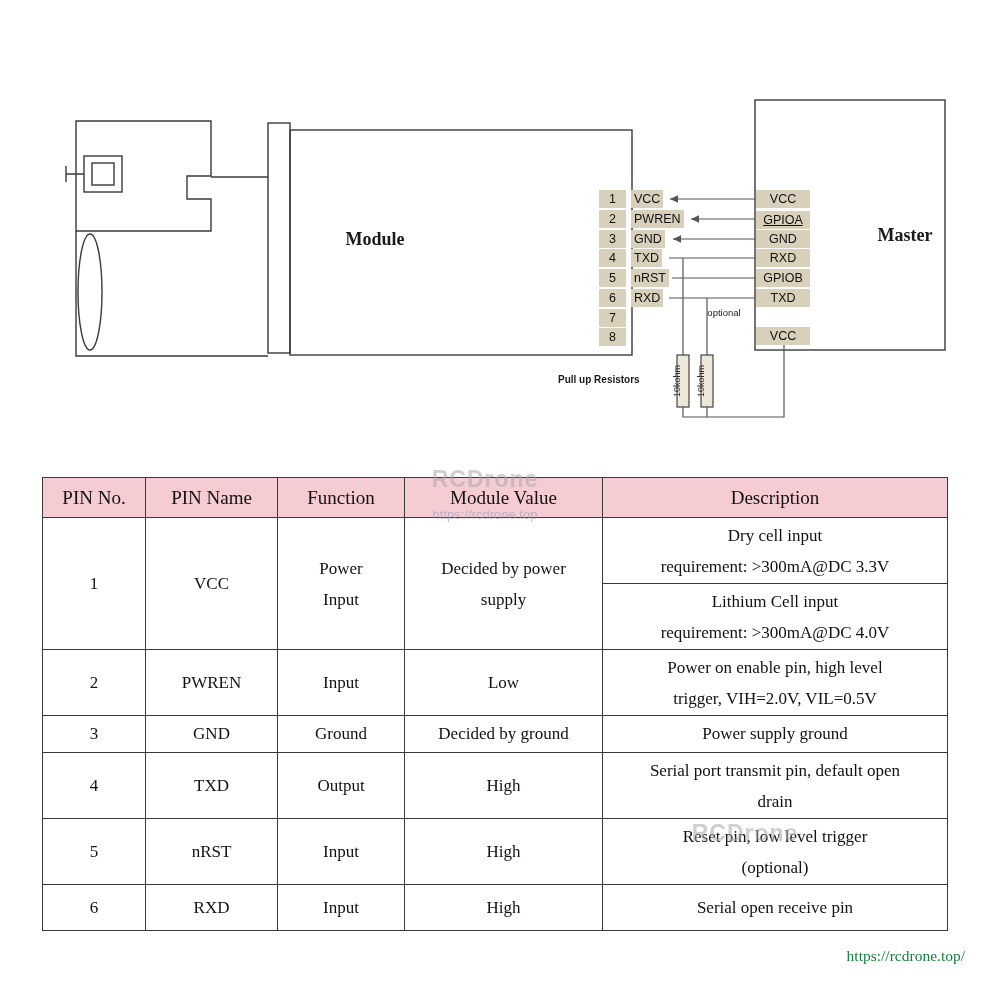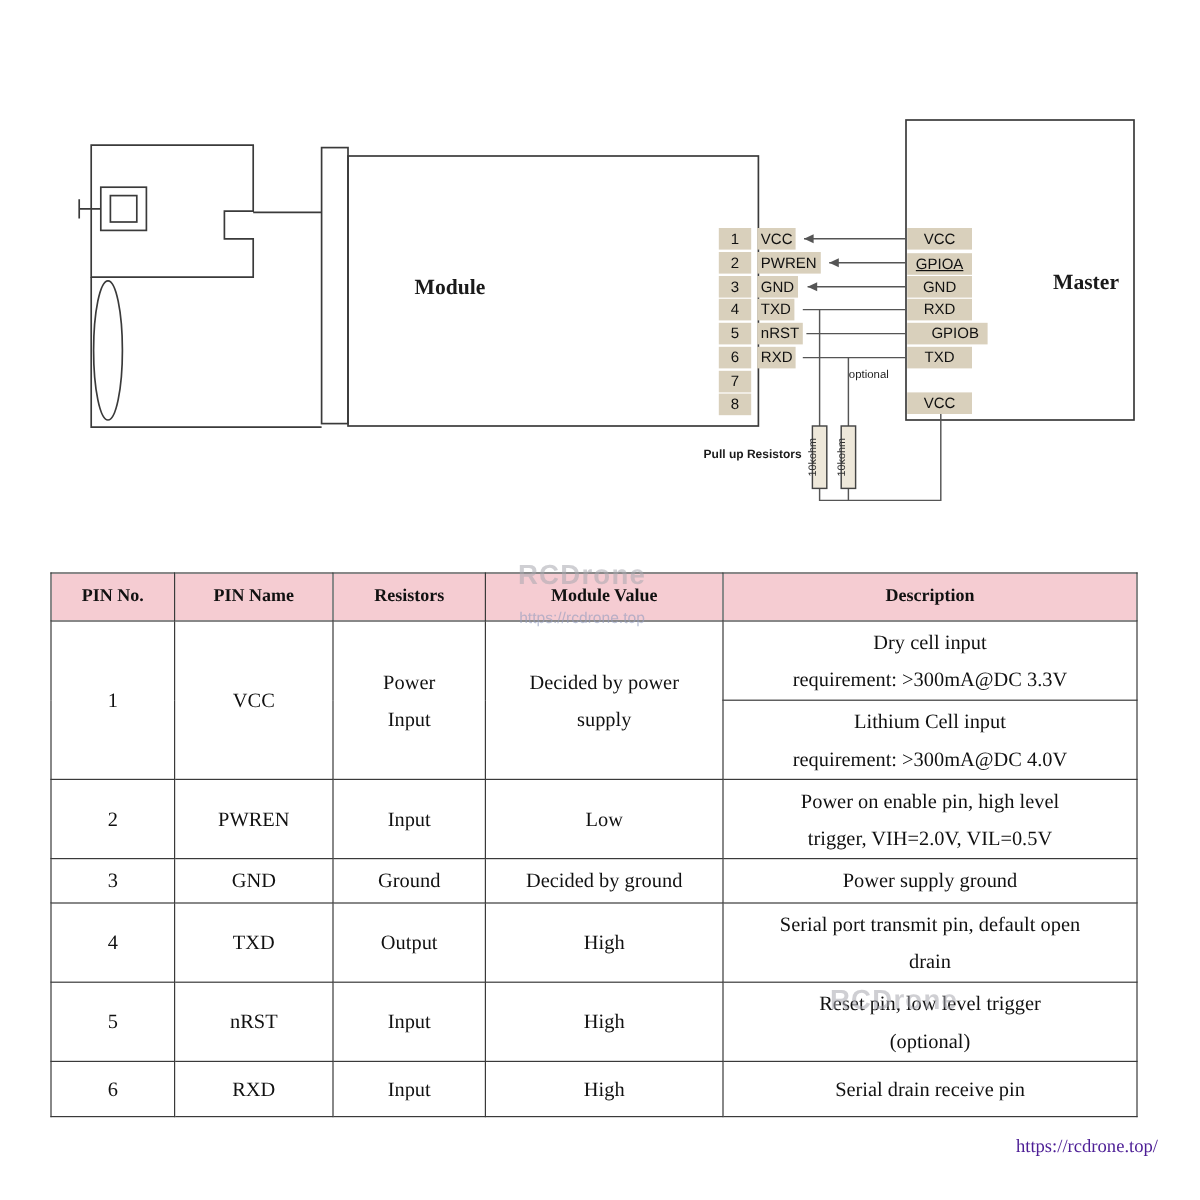--- a/index.html
+++ b/index.html
@@ -11,41 +11,41 @@
   .diagram svg{position:absolute;left:0;top:0;}
   .pnum{position:absolute;left:599px;width:27px;height:18px;background:#d9d0bc;
         font:12.5px/18px "Liberation Sans",sans-serif;text-align:center;color:#111;}
   .pname{position:absolute;left:631px;height:18px;background:#d9d0bc;
         font:12.5px/18px "Liberation Sans",sans-serif;padding:0 3px;color:#111;}
   .mpin{position:absolute;left:756px;width:54px;height:18px;background:#d9d0bc;
         font:12.5px/18px "Liberation Sans",sans-serif;text-align:center;color:#111;}
   .blocklabel{position:absolute;font:bold 18px "Liberation Serif",serif;color:#1a1a1a;text-align:center;}
   .optional{position:absolute;left:694px;top:263px;width:60px;text-align:center;
         font:9.5px "Liberation Sans",sans-serif;color:#222;margin-top:44px;}
-  .pullup{position:absolute;left:574px;top:374px;width:94px;text-align:right;
+  .pullup{position:absolute;left:558px;top:374px;width:94px;text-align:left;
         font:600 10px "Liberation Sans",sans-serif;color:#1a1a1a;}
 
   
   .pintable{position:absolute;left:42px;top:477px;border-collapse:collapse;table-layout:fixed;
         width:905px;font-family:"Liberation Serif",serif;font-size:17px;color:#111;}
   .pintable th,.pintable td{border:1px solid #3a3a3a;text-align:center;vertical-align:middle;
         padding:0 4px;overflow:hidden;}
-  .pintable thead th{background:#f5ccd2;height:39px;font-weight:bold;font-size:15px;}
+  .pintable thead th{background:#f5ccd2;height:39px;font-weight:normal;font-size:19px;}
   .r-tall{height:66px;}
   .r-short{height:37px;}
   .r-end{height:46px;}
   .cell-line{line-height:31px;}
 
   
   .wm-brand{position:absolute;font:600 23px "Liberation Sans",sans-serif;letter-spacing:1px;
         color:rgba(168,168,175,0.55);text-align:center;pointer-events:none;}
   .wm-url{position:absolute;font:13px "Liberation Sans",sans-serif;
         color:rgba(145,155,190,0.6);text-align:center;pointer-events:none;}
   .footer-link{position:absolute;left:790px;top:947px;width:175px;text-align:right;
-        font:15.5px "Liberation Serif",serif;color:#4c1d95;}
+        font:15.5px "Liberation Serif",serif;color:#15803d;}
 </style>
 </head>
 <body>
 
 <div class="diagram">
 
   <svg width="1000" height="460">
 
     <g stroke="#3a3a3a" stroke-width="1.4" fill="none">
       <rect x="755" y="100" width="190" height="250"></rect>
@@ -103,41 +103,41 @@
   <div class="pname" style="top:210px;">PWREN</div>
   <div class="pname" style="top:230px;">GND</div>
   <div class="pname" style="top:249px;">TXD</div>
   <div class="pname" style="top:269px;">nRST</div>
   <div class="pname" style="top:289px;">RXD</div>
 
   <div class="mpin" style="top:190px;">VCC</div>
   <div class="mpin" style="top:211px;text-decoration:underline;">GPIOA</div>
   <div class="mpin" style="top:230px;">GND</div>
   <div class="mpin" style="top:249px;">RXD</div>
-  <div class="mpin" style="top:269px;padding-left:13px;">GPIOB</div>
+  <div class="mpin" style="top:269px;">GPIOB</div>
   <div class="mpin" style="top:289px;">TXD</div>
   <div class="mpin" style="top:327px;">VCC</div>
 
   <div class="optional">optional</div>
   <div class="pullup">Pull up Resistors</div>
 </div>
 
 <table class="pintable">
   <colgroup>
     <col style="width:103px">
       <col style="width:132px">
       <col style="width:127px">
     <col style="width:198px">
       <col style="width:345px">
   </colgroup>
   <thead>
     <tr>
       <th>PIN No.</th>
       <th>PIN Name</th>
-      <th>Resistors</th>
+      <th>Function</th>
       <th>Module Value</th>
       <th>Description</th>
     </tr>
   </thead>
   <tbody>
     <tr class="r-tall">
       <td rowspan="2">1</td>
       <td rowspan="2">VCC</td>
       <td rowspan="2">
         <div class="cell-line">Power</div>
@@ -198,21 +198,21 @@
         <div class="cell-line">Reset pin, low level trigger</div>
         <div class="cell-line">(optional)</div>
       </td>
     </tr>
 
     <tr class="r-end">
       <td>6</td>
       <td>RXD</td>
       <td>Input</td>
       <td>High</td>
-      <td>Serial drain receive pin</td>
+      <td>Serial open receive pin</td>
     </tr>
   </tbody>
 </table>
 
 <div class="wm-brand" style="left:400px;top:466px;width:170px;">RCDrone</div>
 <div class="wm-url" style="left:400px;top:507px;width:170px;">https://rcdrone.top</div>
 <div class="wm-brand" style="left:660px;top:820px;width:170px;">RCDrone</div>
 <div class="footer-link">https://rcdrone.top/</div>
 
 </body></html>

